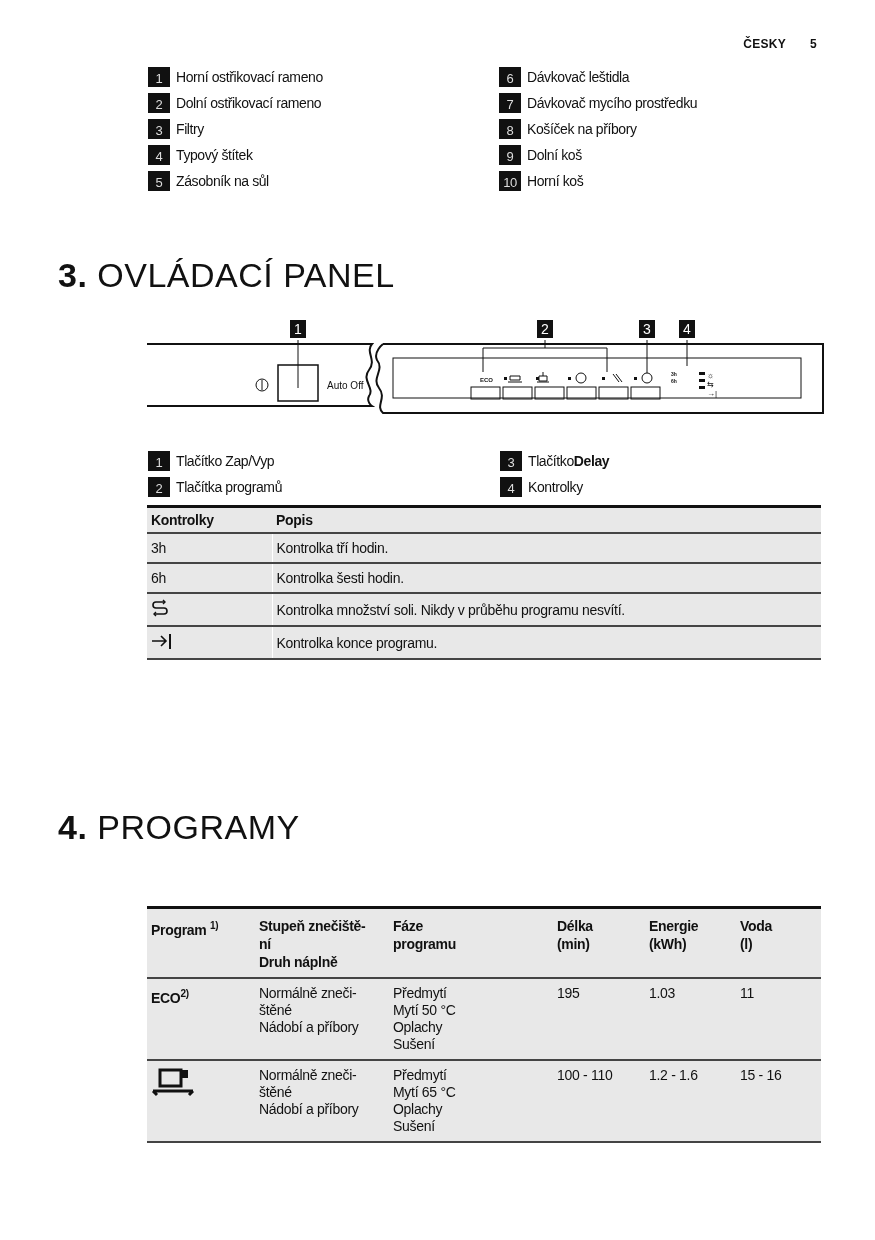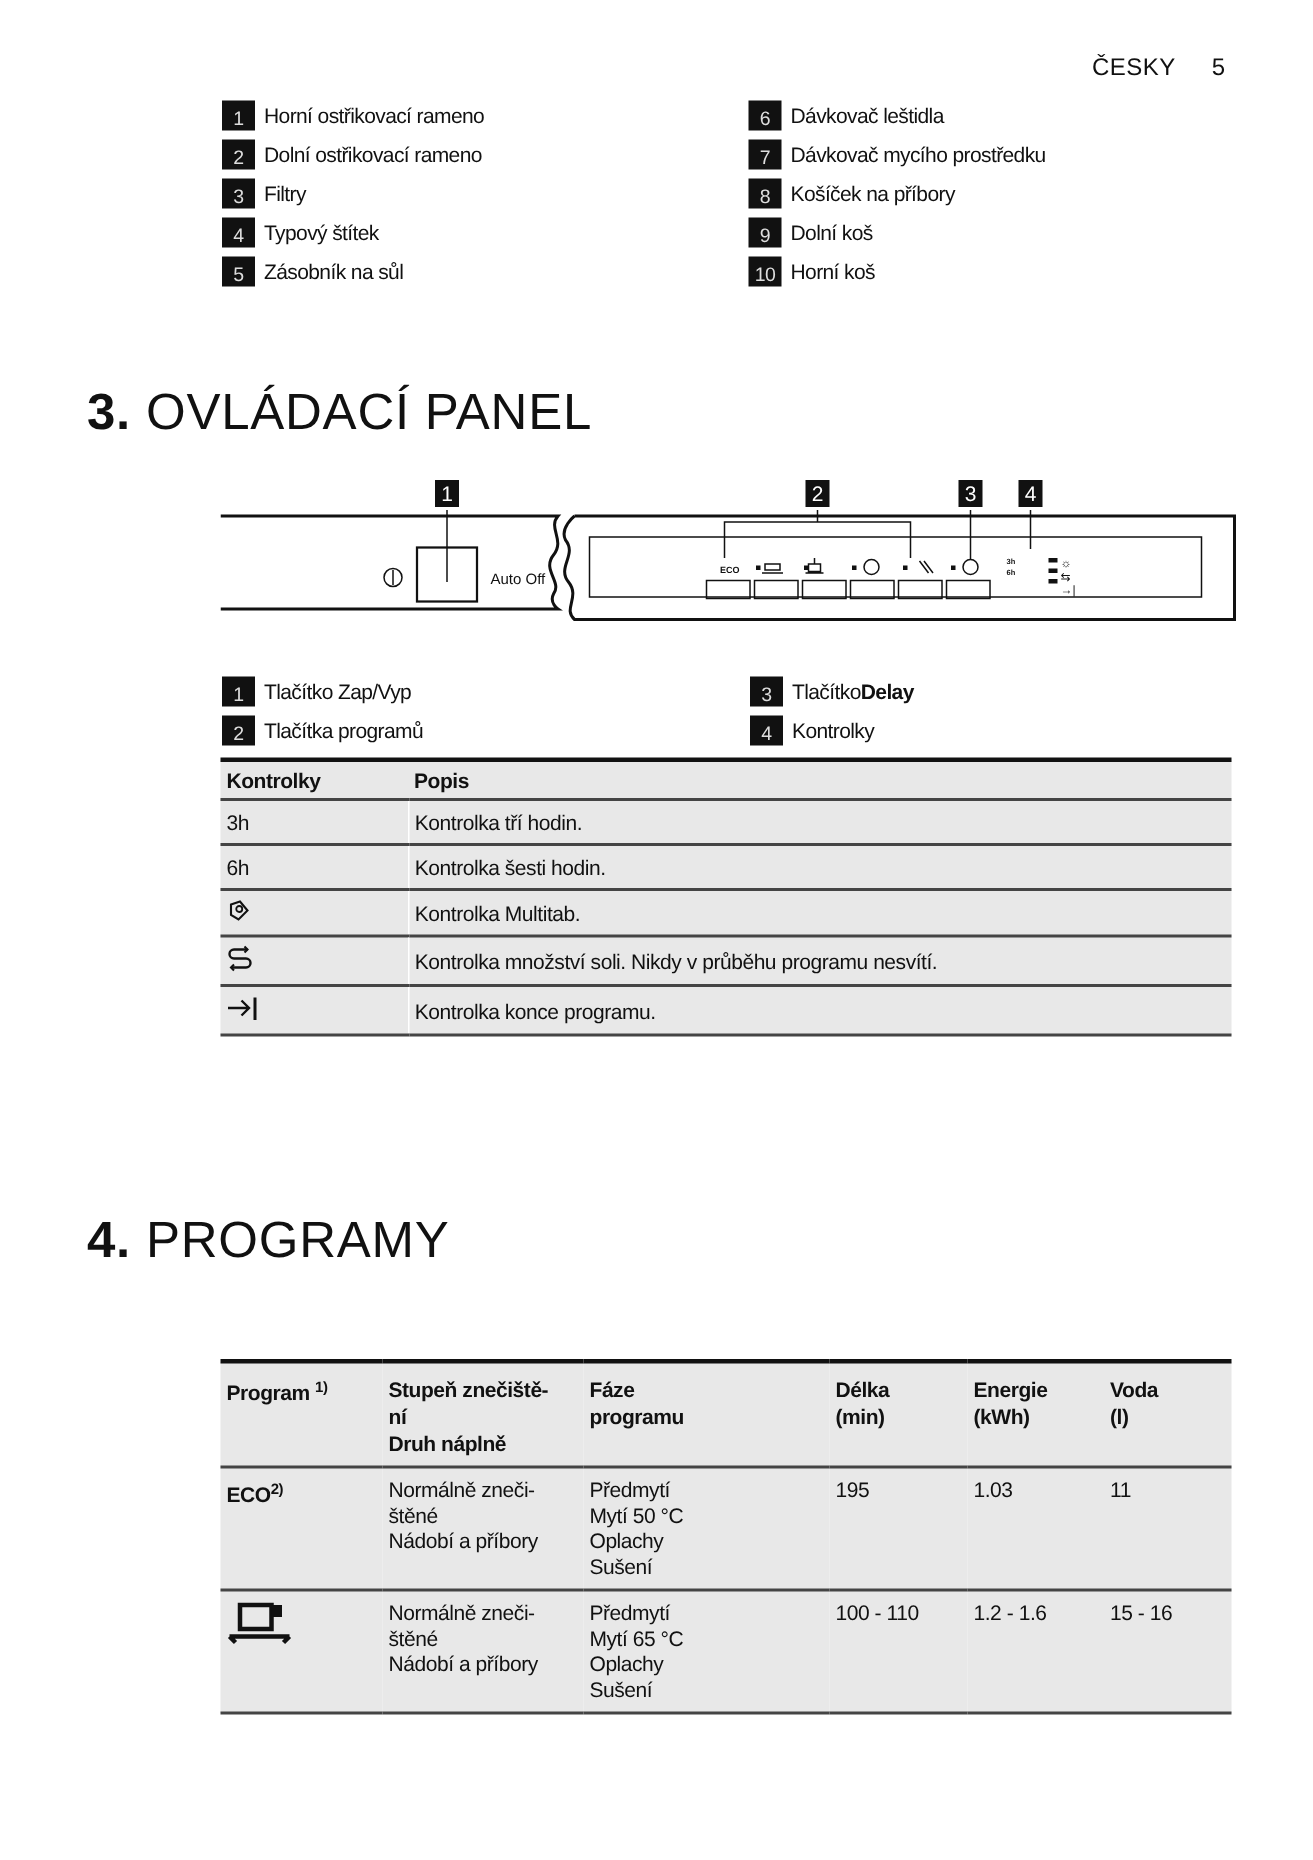--- a/index.html
+++ b/index.html
@@ -1,17 +1,17 @@
 <!DOCTYPE html>
 <html><head>
 <meta charset="utf-8">
 <style>
   * { box-sizing: border-box; margin: 0; padding: 0; }
   body { width: 875px; height: 1240px; background: #fff; font-family: "Liberation Sans", sans-serif; color: #111; position: relative; overflow: hidden; }
-  .hdr { position: absolute; top: 37px; right: 58px; font-size: 16px; font-weight: normal; display: flex; gap: 24px; letter-spacing: 0.3px; }
+  .hdr { position: absolute; top: 37px; right: 58px; font-size: 12px; font-weight: bold; display: flex; gap: 24px; letter-spacing: 0.3px; }
   .legend { position: absolute; display: flex; flex-direction: column; gap: 5px; font-size: 14px; letter-spacing: -0.4px; }
   .leg-item { display: flex; align-items: center; height: 21px; }
   .num { display: inline-block; min-width: 22px; height: 20px; background: #111; color: #ddd; font-size: 13px; text-align: center; line-height: 24px; margin-right: 6px; font-weight: normal; }
   .section-title { position: absolute; left: 58px; font-size: 34px; letter-spacing: 0.5px; }
   .section-title b { font-weight: bold; }
   .panel { position: absolute; left: 147px; top: 318px; width: 680px; height: 100px; }
   .tbl { position: absolute; left: 147px; width: 674px; border-collapse: collapse; font-size: 14px; letter-spacing: -0.3px; }
   .tbl th { text-align: left; font-weight: bold; background: #e8e8e8; border-top: 3px solid #111; border-bottom: 2px solid #444; padding: 4px 4px; vertical-align: top; }
   .tbl td { background: #e8e8e8; border-bottom: 2px solid #444; padding: 5px 4px; vertical-align: top; }
   .tbl td.c1 { border-right: 1px solid #fff; }
@@ -177,29 +177,20 @@
   <tr>
     <td class="c1">3h</td>
     <td>Kontrolka tří hodin.</td>
   </tr>
   <tr>
     <td class="c1">6h</td>
     <td>Kontrolka šesti hodin.</td>
   </tr>
   <tr>
     <td class="c1">
-      <svg width="16" height="16" viewBox="0 0 16 16">
-            <path d="M3,4 L9,2 L14,8 L8,14 L3,11 Z" fill="none" stroke="#111" stroke-width="1.4"></path>
-            <circle cx="8.5" cy="7" r="2" fill="none" stroke="#111" stroke-width="1.2"></circle>
-          </svg>
-    </td>
-    <td>Kontrolka Multitab.</td>
-  </tr>
-  <tr>
-    <td class="c1">
       <svg width="18" height="18" viewBox="0 0 18 18">
             <path d="M14,3 H5 a3,3 0 0 0 0,6 H13 a3,3 0 0 1 0,6 H3" fill="none" stroke="#111" stroke-width="1.6"></path>
             <path d="M12,1 L14,3 L12,5 M5,13 L3,15 L5,17" fill="none" stroke="#111" stroke-width="1.4"></path>
           </svg>
     </td>
     <td>Kontrolka množství soli. Nikdy v průběhu programu nesvítí.</td>
   </tr>
   <tr>
     <td class="c1">
       <svg width="22" height="18" viewBox="0 0 22 18">

